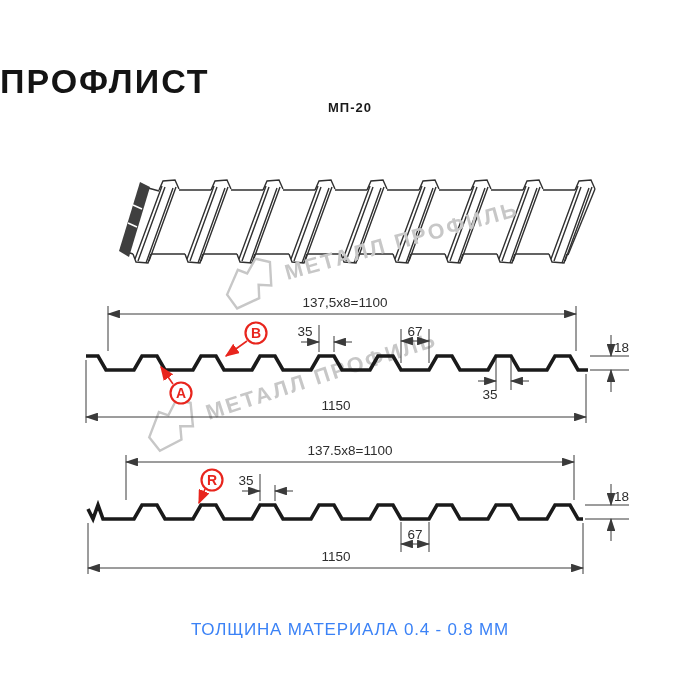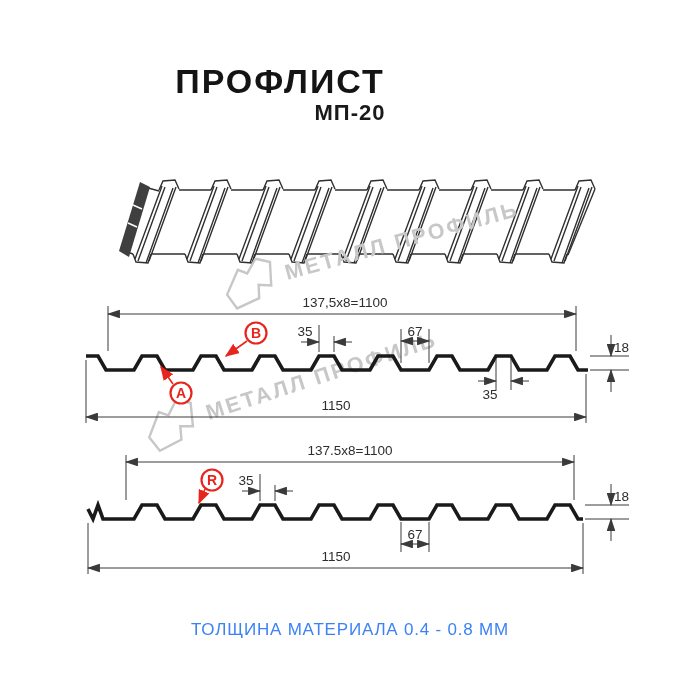--- a/index.html
+++ b/index.html
@@ -1,21 +1,21 @@
 <!DOCTYPE html>
 <html><head>
 <meta charset="utf-8">
 <style>
   html,body{margin:0;padding:0;background:#fff;}
   .canvas{position:relative;width:700px;height:700px;background:#ffffff;overflow:hidden;
           font-family:"Liberation Sans",sans-serif;}
-  .title{position:absolute;top:62px;left:0;width:560px;text-align:center;
+  .title{position:absolute;top:62px;left:0;width:560px;text-align:left;
          font-size:34px;font-weight:800;letter-spacing:2px;color:#141414;}
   .subtitle{position:absolute;top:100px;left:0;width:700px;text-align:center;
-         font-size:22px;font-weight:600;letter-spacing:1px;color:#1a1a1a;}
+         font-size:13px;font-weight:600;letter-spacing:1px;color:#1a1a1a;}
   .footer{position:absolute;top:620px;left:0;width:700px;text-align:center;
          font-size:17px;font-weight:500;letter-spacing:.8px;color:#3b82f6;}
   .layer{position:absolute;left:0;top:0;}
   .wm{position:absolute;display:flex;align-items:center;gap:9px;pointer-events:none;}
   .wm1{left:224px;top:262px;transform:rotate(-15.5deg);transform-origin:20px 30px;}
   .wm2{left:146px;top:404px;transform:rotate(-18deg);transform-origin:20px 30px;}
   .wm-text{font-size:21.5px;font-weight:700;letter-spacing:2.5px;color:#c7c7c7;white-space:nowrap;}
   svg text{font-family:"Liberation Sans",sans-serif;}
   .dim-text{font-size:13.5px;fill:#2e2e2e;}
   .lbl-text{font-size:14px;font-weight:700;fill:#e8251d;}

